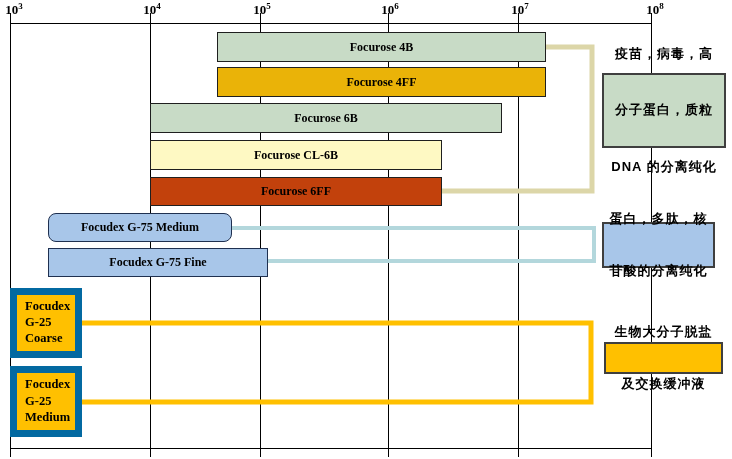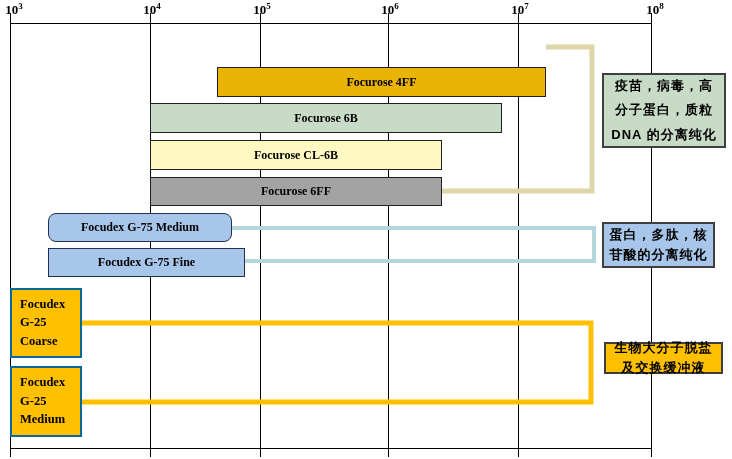--- a/index.html
+++ b/index.html
@@ -17,29 +17,29 @@
   .tick-label sup{font-size:9px;}
   .brackets{position:absolute;left:0;top:0;pointer-events:none;}
   .brackets path{fill:none;}
   .bar{
     position:absolute;box-sizing:border-box;border:1px solid #1f1f1f;
     display:flex;align-items:center;justify-content:center;
     font-weight:bold;font-size:12px;white-space:nowrap;
   }
   .bar.blue{border-color:#1f3050;}
   .ybox{
-    position:absolute;box-sizing:border-box;border:2px solid #0369a1;
+    position:absolute;box-sizing:border-box;border:7px solid #0369a1;
     display:flex;flex-direction:column;justify-content:space-evenly;
     padding:3px 2px 3px 8px;font-weight:bold;font-size:12.5px;line-height:1.1;
   }
   .note{
     position:absolute;box-sizing:border-box;border:2px solid #3f3f3f;
     display:flex;flex-direction:column;align-items:center;justify-content:center;
     font-weight:bold;font-size:13px;letter-spacing:1px;line-height:1.8;
-    font-family:"Liberation Sans","DejaVu Sans",sans-serif;white-space:nowrap;
+    font-family:"Liberation Sans","DejaVu Sans",sans-serif;white-space:nowrap;gap:32px;
   }
 </style>
 </head>
 <body>
 
 <div class="canvas">
 
   <div class="hline" style="left:10px;top:23px;width:642px"></div>
   <div class="hline" style="left:10px;top:448px;width:642px"></div>
 
@@ -70,37 +70,40 @@
   <span class="tick-label" style="left:390px"><span>10</span><sup>6</sup></span>
   <span class="tick-label" style="left:520px"><span>10</span><sup>7</sup></span>
   <span class="tick-label" style="left:655px"><span>10</span><sup>8</sup></span>
 
   <svg class="brackets" width="732" height="459">
     <path d="M546 47 H592 V191 H442" stroke-width="5" stroke="#dcd6a8"></path>
     <path d="M232 228 H594 V261 H232" stroke-width="4" stroke="#b3d7dc"></path>
     <path d="M82 323 H591 V402 H82" stroke-width="5" stroke="#ffc000"></path>
   </svg>
 
+  <div class="bar" style="left: 217px; top: 32px; width: 329px; height: 30px; background-color: rgb(200, 219, 198);">
+    <span>Focurose 4B</span>
+  </div>
   <div class="bar" style="left: 217px; top: 67px; width: 329px; height: 30px; background-color: #eab308;">
     <span>Focurose 4FF</span>
   </div>
   <div class="bar" style="left: 150px; top: 103px; width: 352px; height: 30px; background-color: rgb(200, 219, 198);">
     <span>Focurose 6B</span>
   </div>
   <div class="bar" style="left: 150px; top: 140px; width: 292px; height: 30px; background-color: #fef9c3;">
     <span>Focurose CL-6B</span>
   </div>
-  <div class="bar" style="left: 150px; top: 177px; width: 292px; height: 29px; background-color: #a3a3a3;">
+  <div class="bar" style="left: 150px; top: 177px; width: 292px; height: 29px; background-color: #c2410c;">
     <span>Focurose 6FF</span>
   </div>
 
   <div class="bar blue" style="left: 48px; top: 213px; width: 184px; height: 29px; background-color: rgb(168, 198, 233); border-radius: 8px;">
     <span>Focudex G-75 Medium</span>
   </div>
-  <div class="bar blue" style="left: 48px; top: 248px; width: 197px; height: 29px; background-color: rgb(168, 198, 233);">
+  <div class="bar blue" style="left: 48px; top: 248px; width: 220px; height: 29px; background-color: rgb(168, 198, 233);">
     <span>Focudex G-75 Fine</span>
   </div>
 
   <div class="ybox" style="left: 10px; top: 288px; width: 72px; height: 70px; background-color: rgb(255, 192, 0);">
     <div>Focudex</div>
     <div>G-25</div>
     <div>Coarse</div>
   </div>
   <div class="ybox" style="left: 10px; top: 366px; width: 72px; height: 71px; background-color: rgb(255, 192, 0);">
     <div>Focudex</div>

